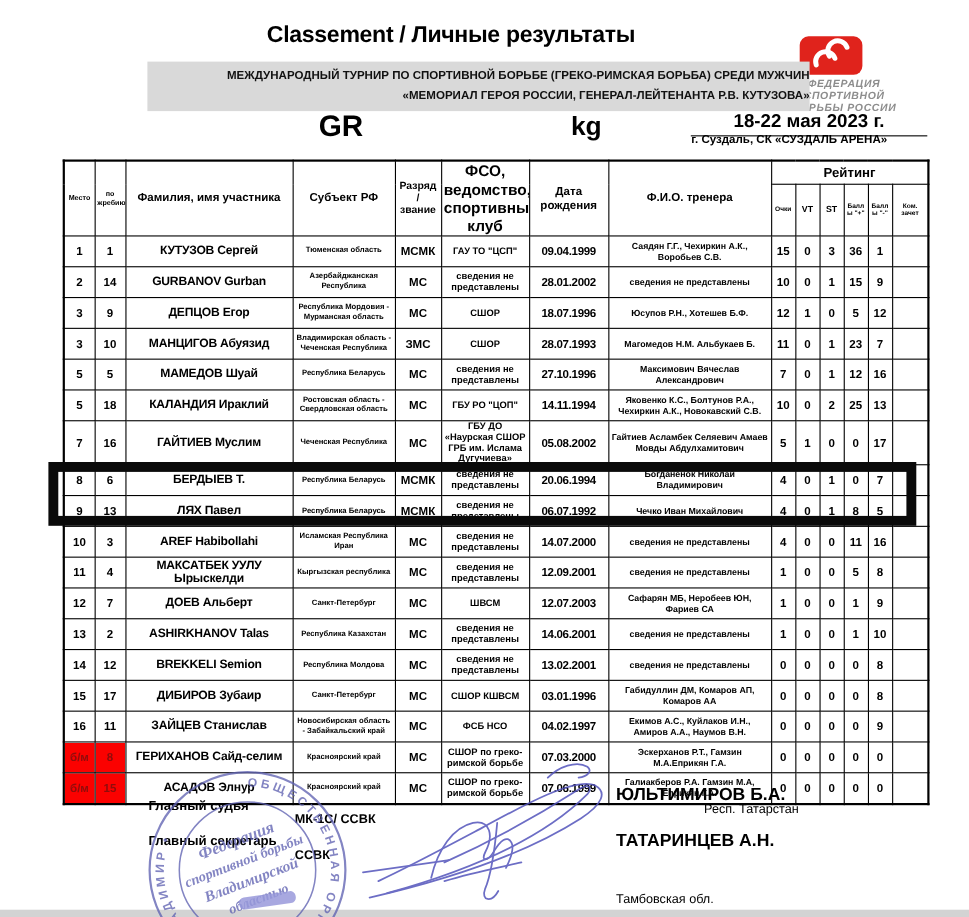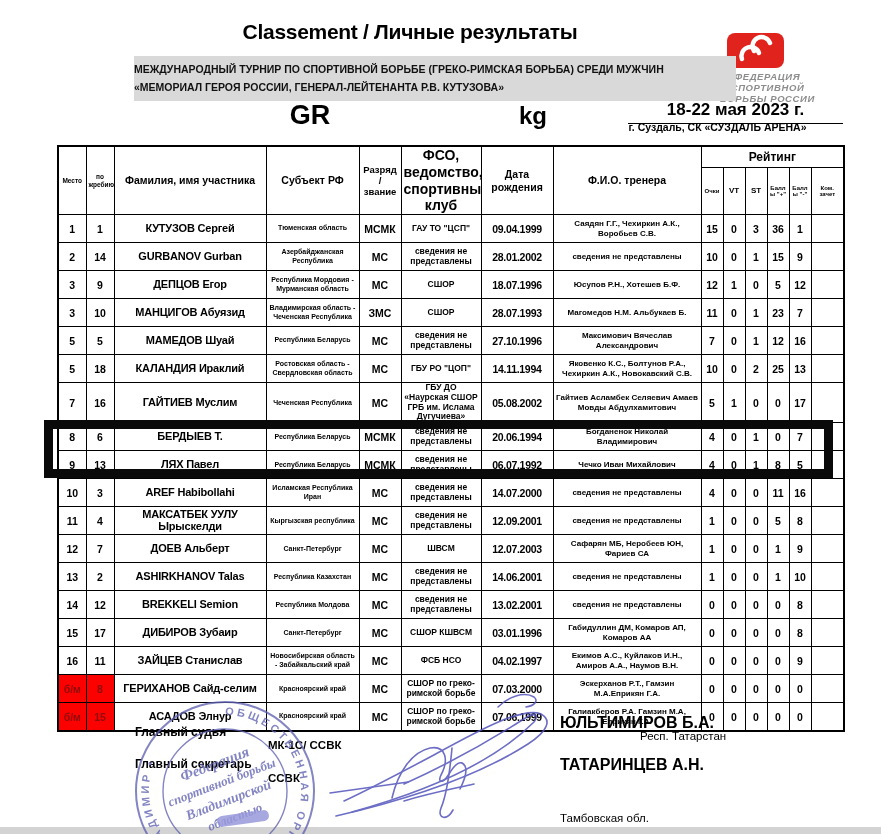--- a/index.html
+++ b/index.html
@@ -2,21 +2,21 @@
 <html><head>
 <meta charset="utf-8">
 <style>
   html,body{margin:0;padding:0;background:#ffffff;}
   .page{position:relative;width:881px;height:834px;background:#ffffff;overflow:hidden;
         font-family:"Liberation Sans",sans-serif;color:#000;}
   
   .doc-title{position:absolute;left:60px;top:20px;width:700px;text-align:center;
              font-size:21px;font-weight:bold;letter-spacing:-0.3px;}
   .subtitle-band{position:absolute;left:134px;top:56px;width:602px;height:45px;background:#d9d9d9;
-                 display:flex;flex-direction:column;justify-content:center;text-align:left;
+                 display:flex;flex-direction:column;justify-content:center;text-align:right;
                  font-size:10.5px;font-weight:bold;line-height:1.65;color:#111;}
   .logo{position:absolute;left:727px;top:33px;width:57px;height:35px;background:#e0231c;border-radius:8px;}
   .logo svg{width:100%;height:100%;}
   .logo-caption{position:absolute;left:700px;top:72px;width:135px;text-align:center;
                 font-size:9.5px;font-weight:bold;font-style:italic;color:#8d8d8d;
                 letter-spacing:0.6px;line-height:1.15;}
   .style-code{position:absolute;left:255px;top:100px;width:110px;text-align:center;font-size:27px;font-weight:bold;}
   .weight-num{position:absolute;left:395px;top:95px;width:110px;text-align:center;font-size:36px;font-weight:bold;}
   .weight-unit{position:absolute;left:498px;top:102px;width:70px;text-align:center;font-size:24px;font-weight:bold;}
   .meta-dates{position:absolute;left:628px;top:100px;width:215px;text-align:center;

